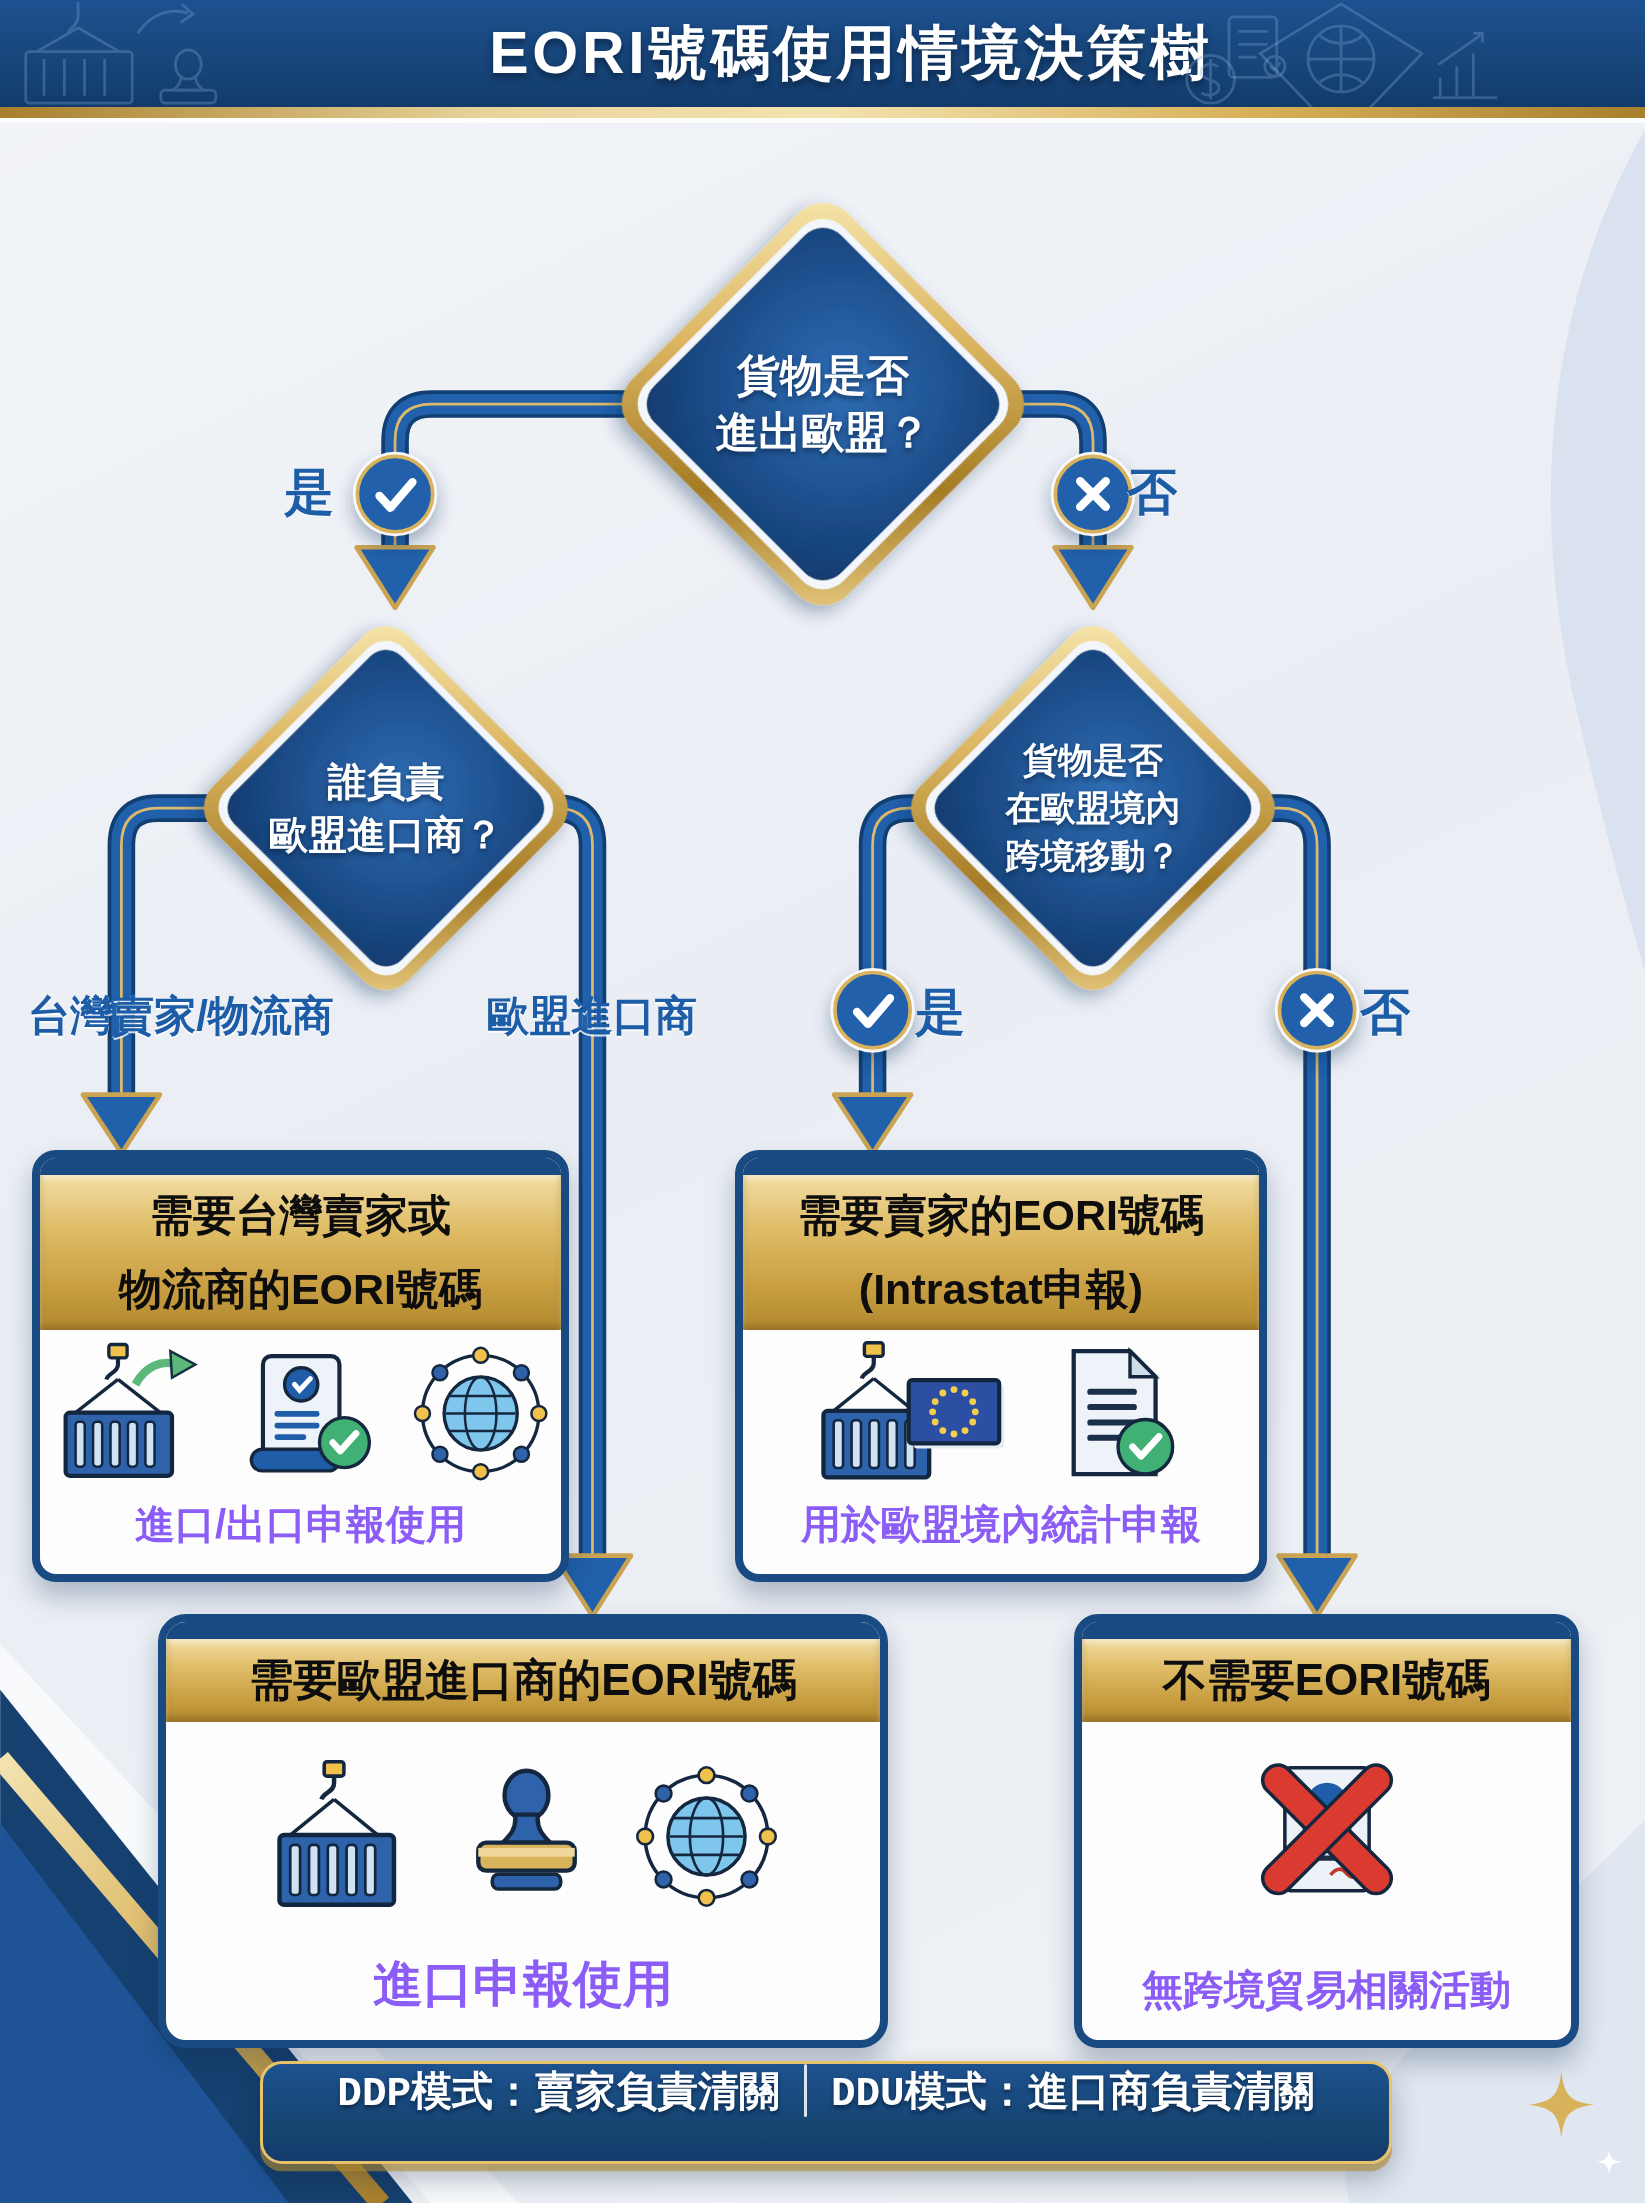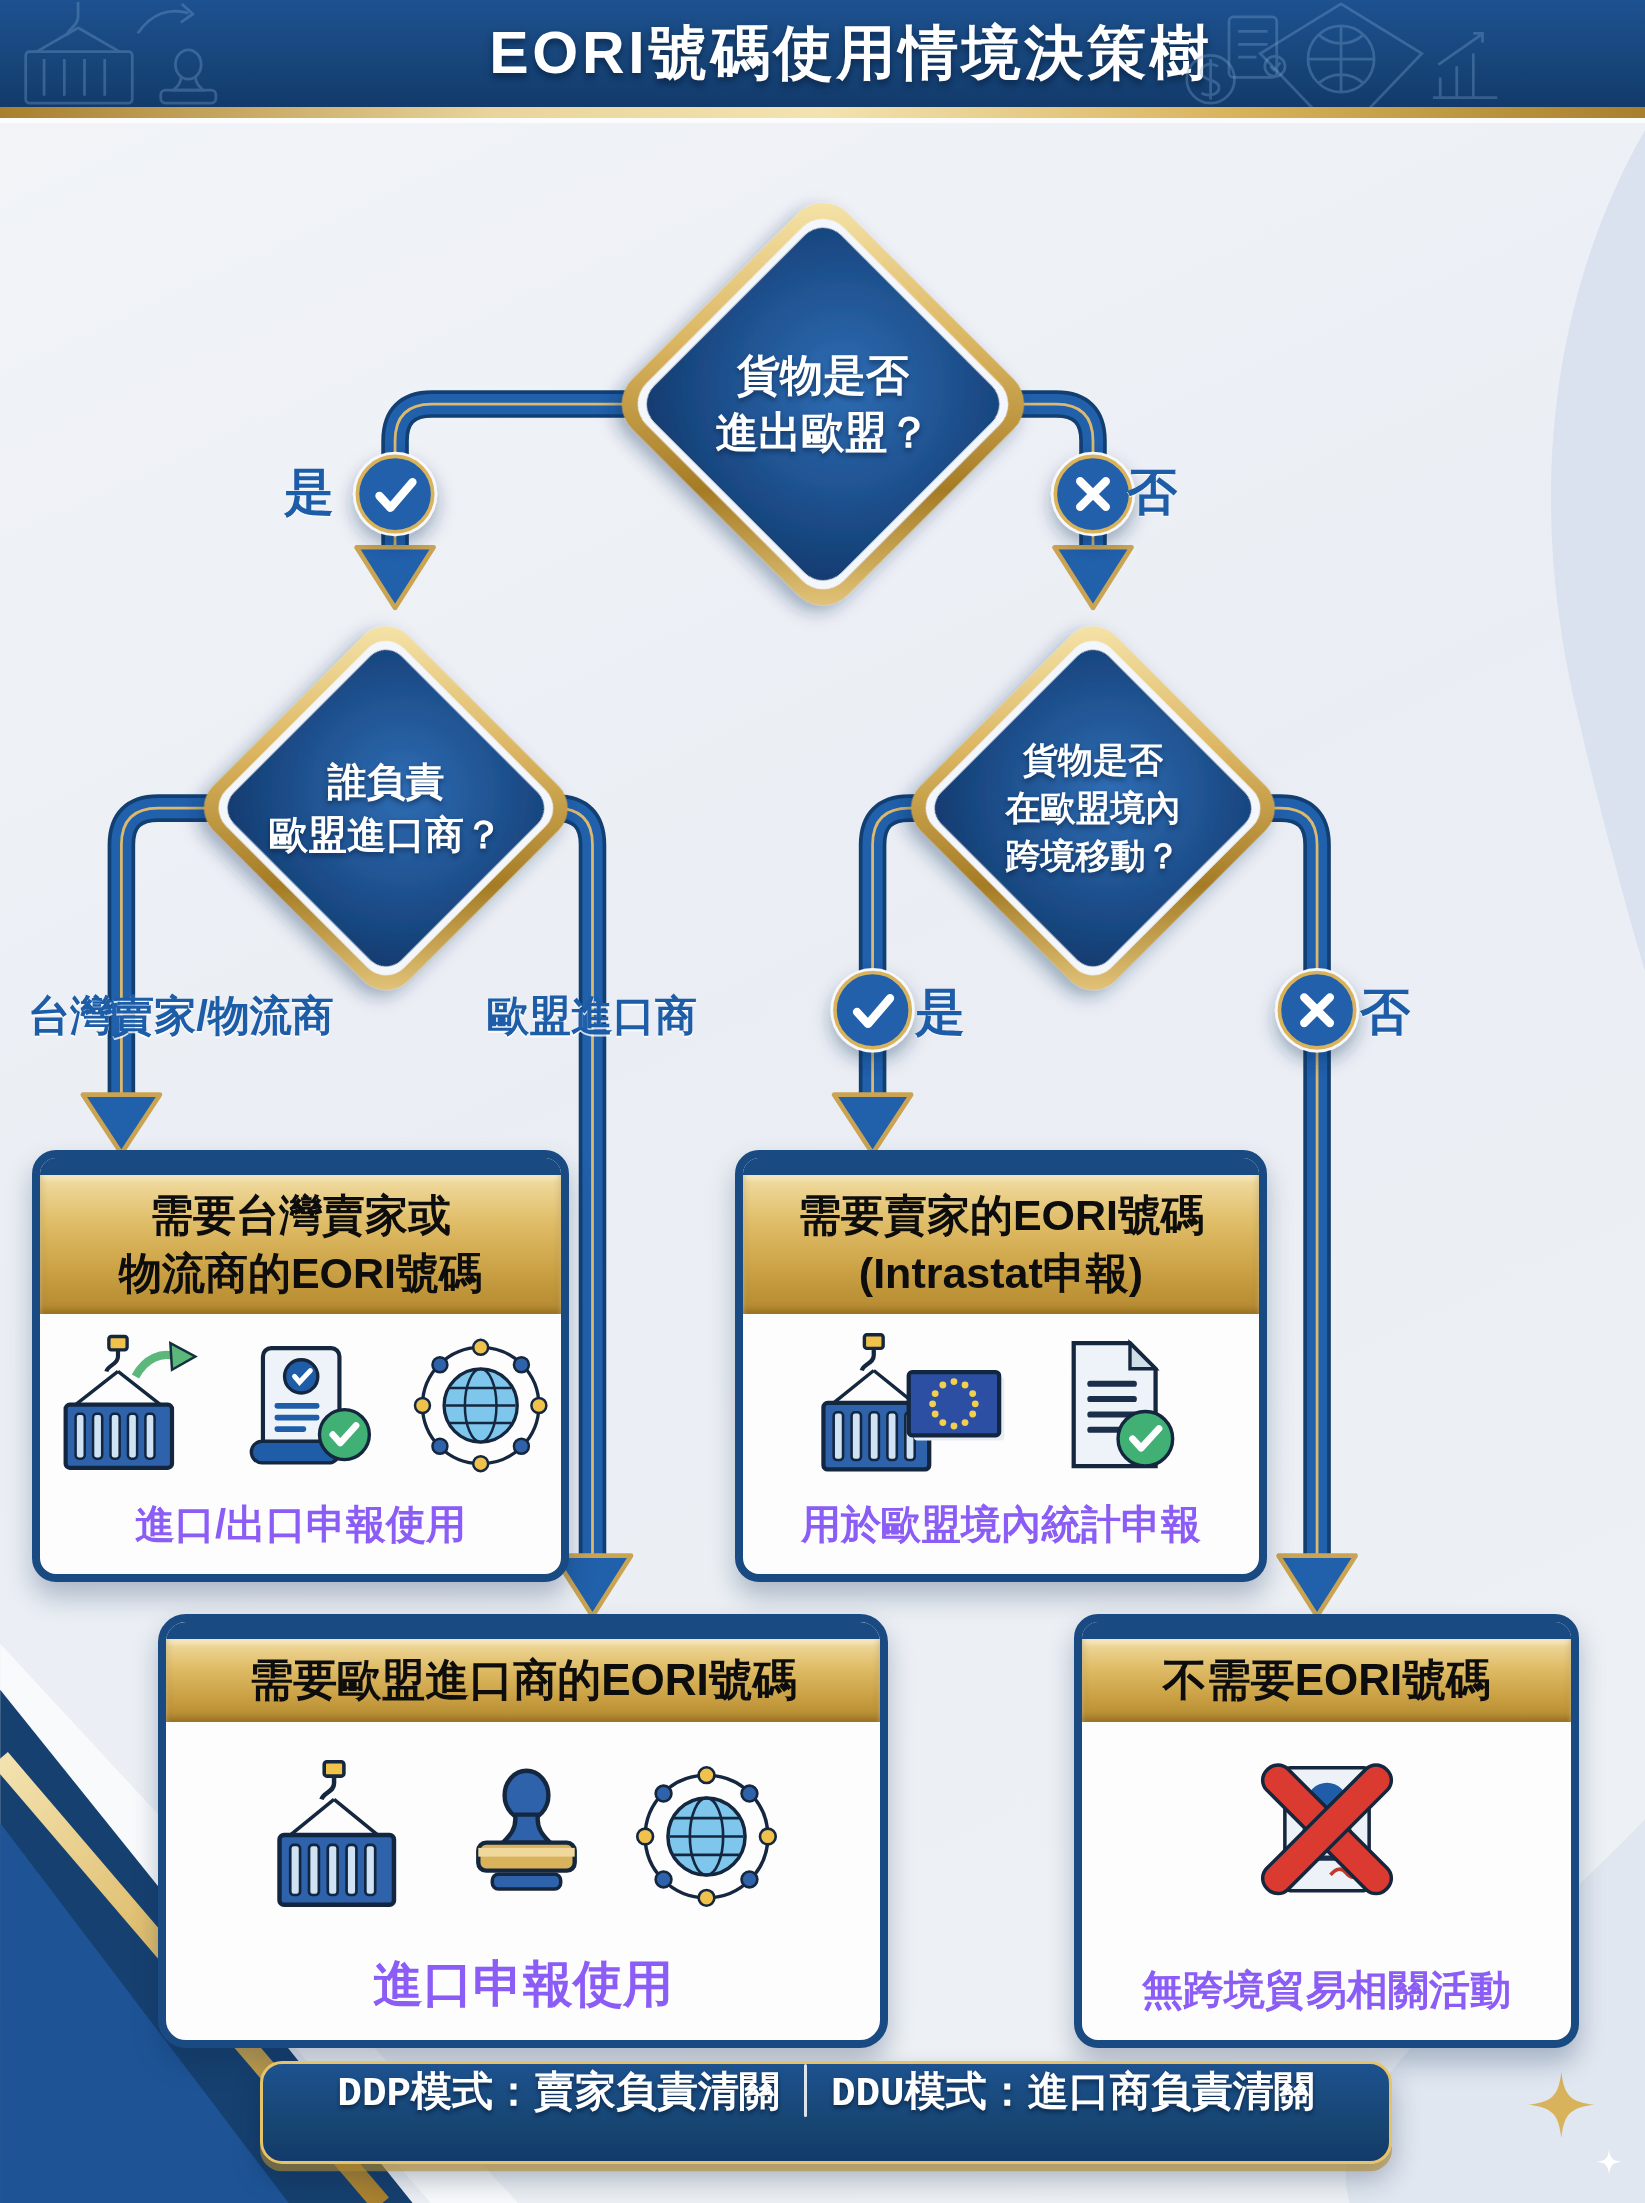--- a/index.html
+++ b/index.html
@@ -38,21 +38,21 @@
   .d3-label{font-size:35px;line-height:48px;width:331px;}
   .branch-label{transform:translate(-50%,-50%);color:#1d5da8;font-weight:900;text-align:center;white-space:nowrap;
     text-shadow:0 1.8px 0 rgba(255,255,255,.8);}
   .yn{font-size:50px;}
   .who{font-size:42px;}
   
   .result-box{border:8.3px solid #1a4a82;border-radius:24px;background:#fdfdfe;overflow:hidden;
     box-shadow:0 14.7px 26px rgba(16,44,84,.28);display:flex;flex-direction:column;}
   .box-topstrip{height:16.5px;background:#1a4a82;flex:none;}
   .box-gold{flex:none;display:flex;flex-direction:column;align-items:center;justify-content:center;
-    padding:14.7px 7.3px;gap:5px;
+    padding:14.7px 7.3px;gap:21px;
     background:linear-gradient(180deg,#f2dda4 0%,#dfbc66 35%,#caa043 70%,#b3882f 100%);
     box-shadow:inset 0 -3.7px 7.3px rgba(90,60,10,.35), inset 0 3.7px 5.5px rgba(255,250,230,.6);}
   .box-gold span{color:#0d0d0d;font-weight:900;text-align:center;line-height:1.22;}
   .box-body{flex:1;display:flex;align-items:center;justify-content:center;gap:31px;padding:7.3px 9.2px;}
   .box-caption{flex:none;text-align:center;font-weight:900;color:#8b5cf6;padding:0 5.5px 22px 5.5px;}
   
   .footer-bar{display:flex;align-items:flex-start;justify-content:center;gap:24px;
     background:linear-gradient(180deg,#1d528f 0%,#16446f 70%,#123a6b 100%);
     border:3.7px solid #e6c36a;border-radius:22px;
     box-shadow:0 7.3px 0 rgba(176,138,46,.6),0 14.7px 27.5px rgba(10,30,60,.3);font-family:Liberation Mono, monospace;}

